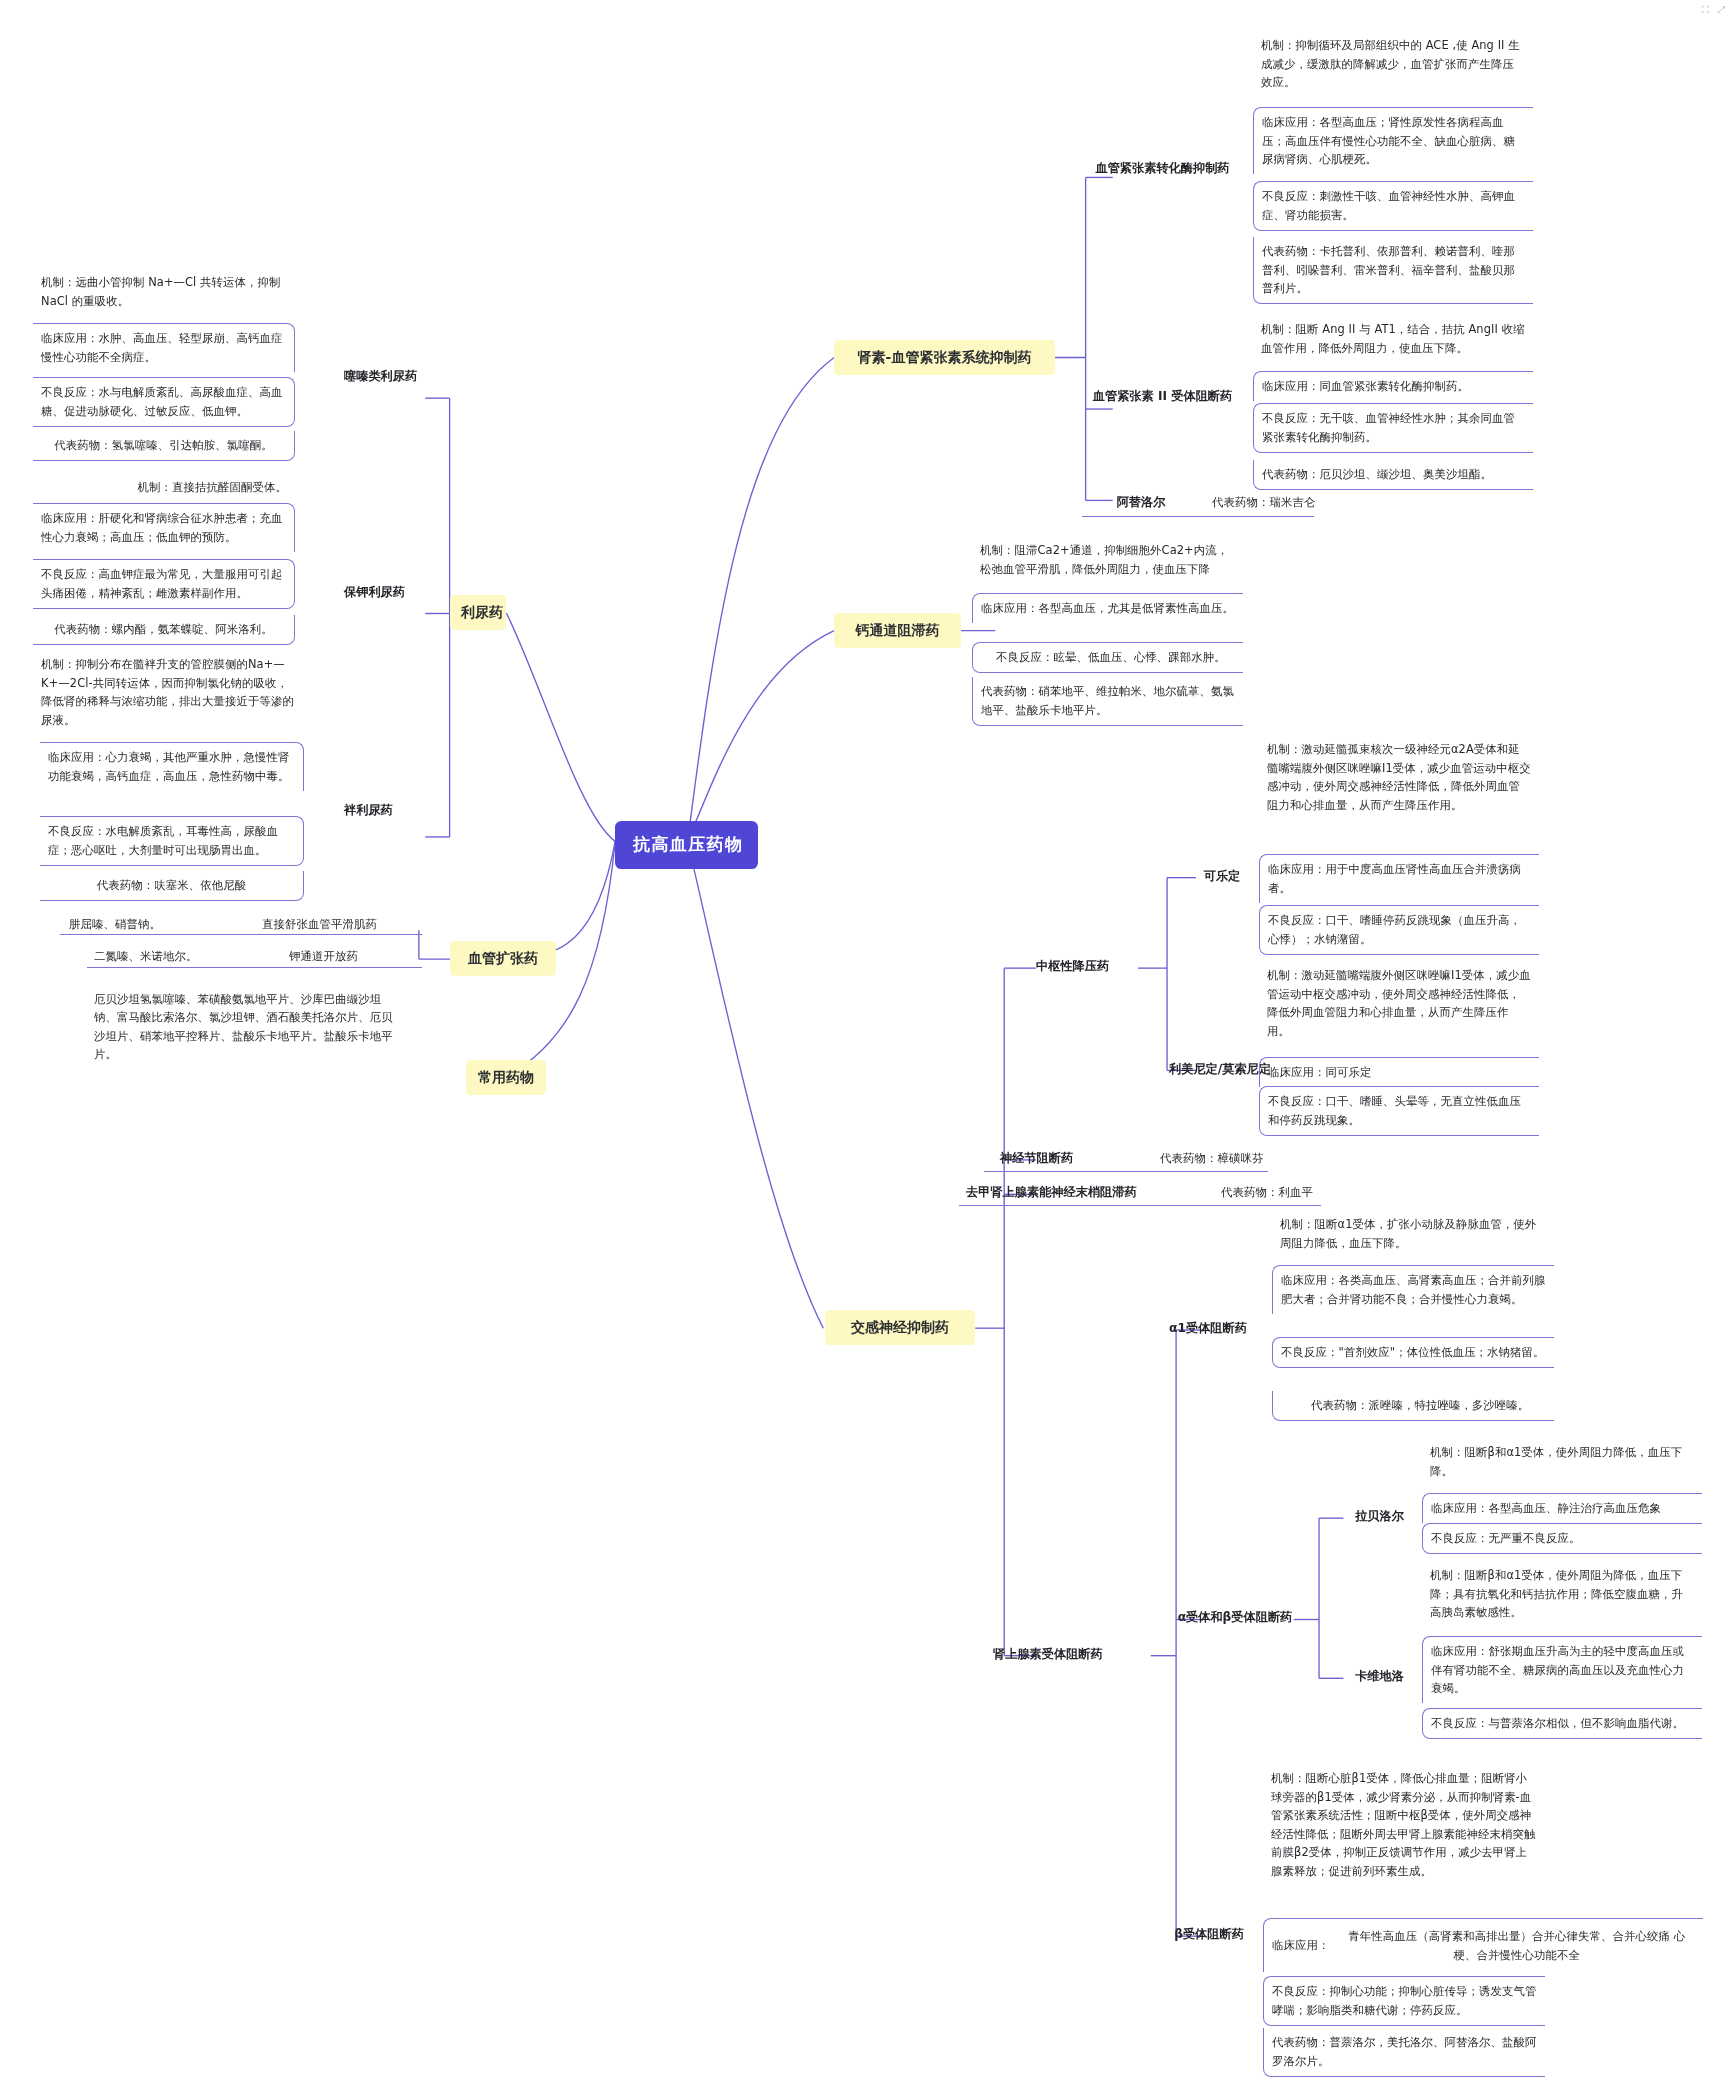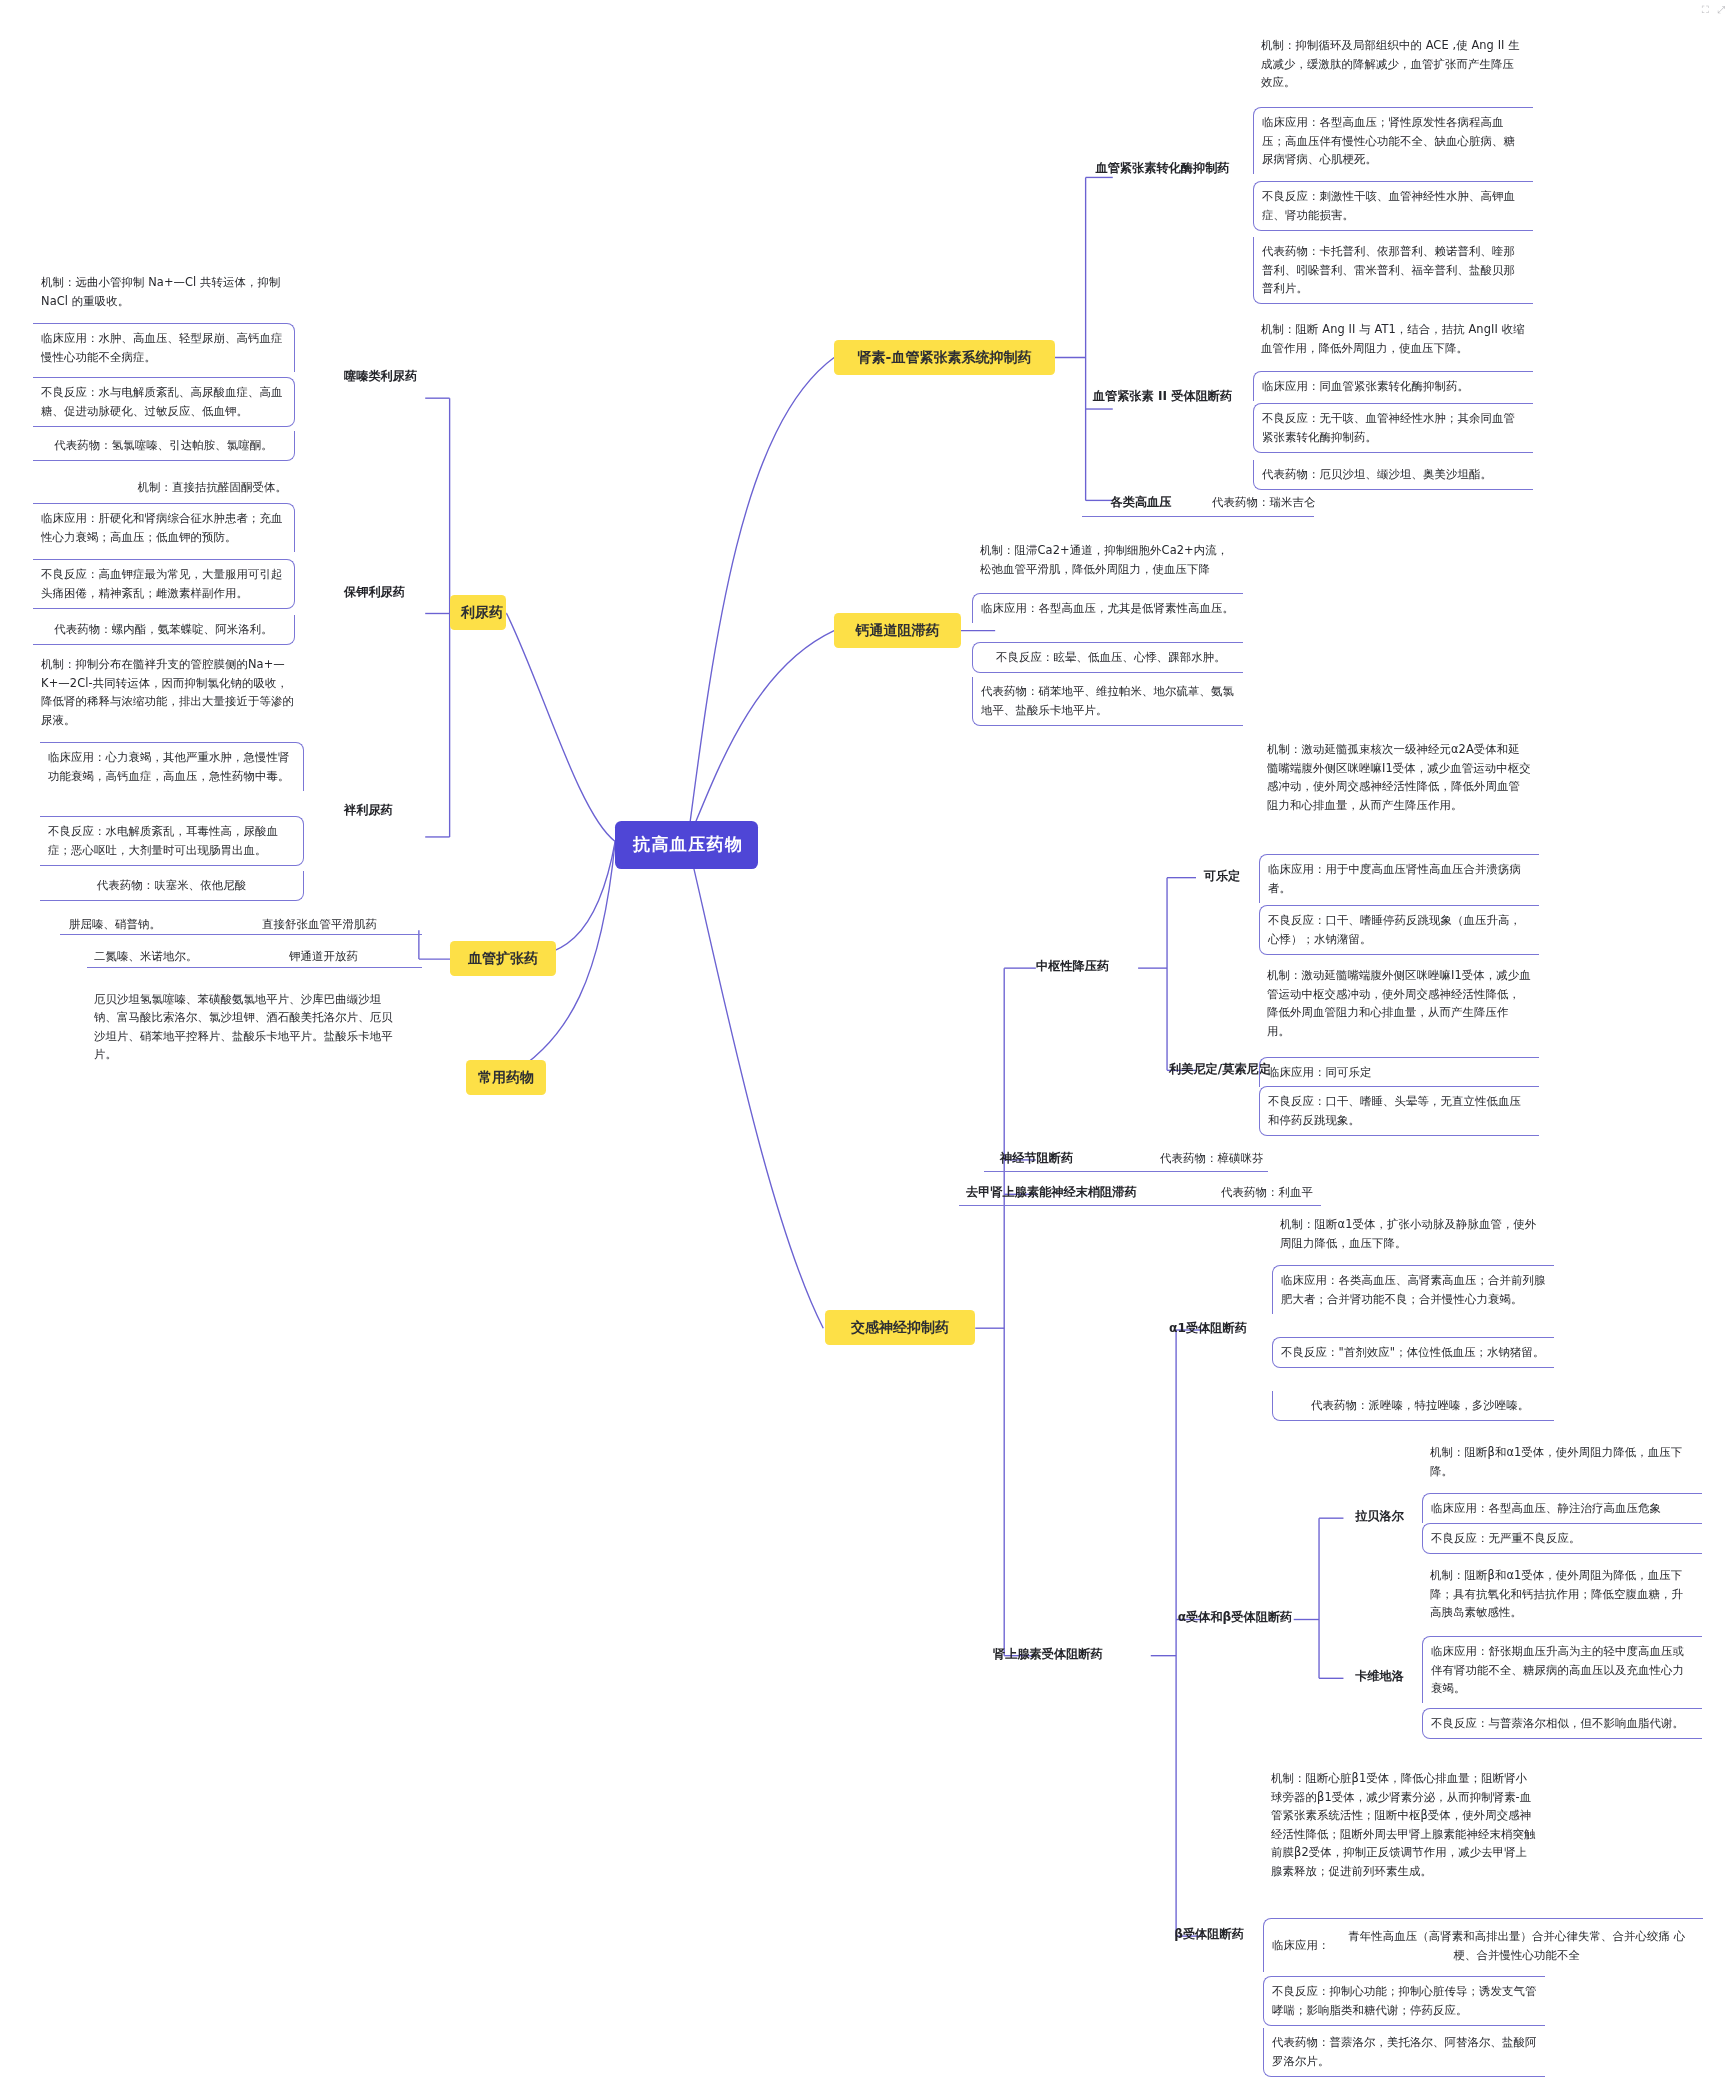--- a/index.html
+++ b/index.html
@@ -32,21 +32,21 @@
     border-radius:6.3px;
     font-size:17px;
     font-weight:600;
     letter-spacing:1.4px;
     padding:10px 18px;
     text-align:center;
     white-space:nowrap;
   }
   
   .chip{
-    background:#fde047;
+    background:#fef9c3;
     border-radius:4.5px;
     font-size:14px;
     font-weight:600;
     color:#2d2e33;
     padding:6.3px 11px;
     white-space:nowrap;
     text-align:center;
   }
   
   .lbl{
@@ -191,21 +191,21 @@
   <div class="node leaf pad topleft" style="left:1253px;top:107px;width:280px;">临床应用：各型高血压；肾性原发性各病程高血压；高血压伴有慢性心功能不全、缺血心脏病、糖尿病肾病、心肌梗死。</div>
   <div class="node leaf pad topleft botleft" style="left:1253px;top:181px;width:280px;">不良反应：刺激性干咳、血管神经性水肿、高钾血症、肾功能损害。</div>
   <div class="node leaf pad botleft" style="left:1253px;top:237px;width:280px;">代表药物：卡托普利、依那普利、赖诺普利、喹那普利、吲哚普利、雷米普利、福辛普利、盐酸贝那普利片。</div>
 
   <div class="node lbl wrapok" style="left:1082px;top:387px;width:161px;text-align:center;">血管紧张素 II 受体阻断药</div>
   <div class="node leaf pad" style="left:1253px;top:315px;width:280px;">机制：阻断 Ang II 与 AT1，结合，拮抗 AngII 收缩血管作用，降低外周阻力，使血压下降。</div>
   <div class="node leaf pad topleft" style="left:1253px;top:371px;width:280px;">临床应用：同血管紧张素转化酶抑制药。</div>
   <div class="node leaf pad topleft botleft" style="left:1253px;top:403px;width:280px;">不良反应：无干咳、血管神经性水肿；其余同血管紧张素转化酶抑制药。</div>
   <div class="node leaf pad botleft" style="left:1253px;top:460px;width:280px;">代表药物：厄贝沙坦、缬沙坦、奥美沙坦酯。</div>
 
-  <div class="node lbl" style="left:1082px;top:493px;width:118px;text-align:center;">各类高血压</div>
+  <div class="node lbl" style="left:1082px;top:493px;width:118px;text-align:center;">阿替洛尔</div>
   <div class="node leaf" style="left:1212px;top:493px;width:199px;">代表药物：瑞米吉仑</div>
   <div class="node" style="left:1082px;top:516px;width:232px;height:0;border-bottom:1.3px solid #7b76d6;"></div>
 
   <div class="node chip" style="left:834px;top:613px;width:127px;">钙通道阻滞药</div>
   <div class="node leaf pad" style="left:972px;top:536px;width:271px;">机制：阻滞Ca2+通道，抑制细胞外Ca2+内流，松弛血管平滑肌，降低外周阻力，使血压下降</div>
   <div class="node leaf pad topleft" style="left:972px;top:593px;width:271px;">临床应用：各型高血压，尤其是低肾素性高血压。</div>
   <div class="node leaf pad topleft botleft" style="left:972px;top:642px;width:271px;padding-left:23px;">不良反应：眩晕、低血压、心悸、踝部水肿。</div>
   <div class="node leaf pad botleft" style="left:972px;top:677px;width:271px;">代表药物：硝苯地平、维拉帕米、地尔硫䓬、氨氯地平、盐酸乐卡地平片。</div>
 
   <div class="node chip" style="left:825px;top:1310px;width:150px;">交感神经抑制药</div>

